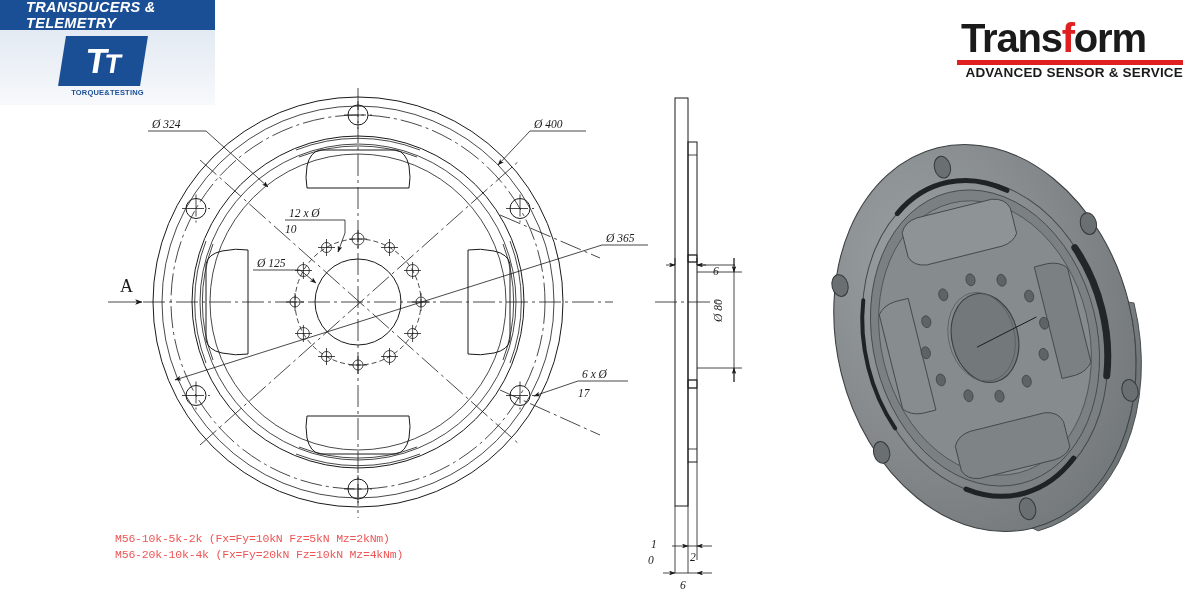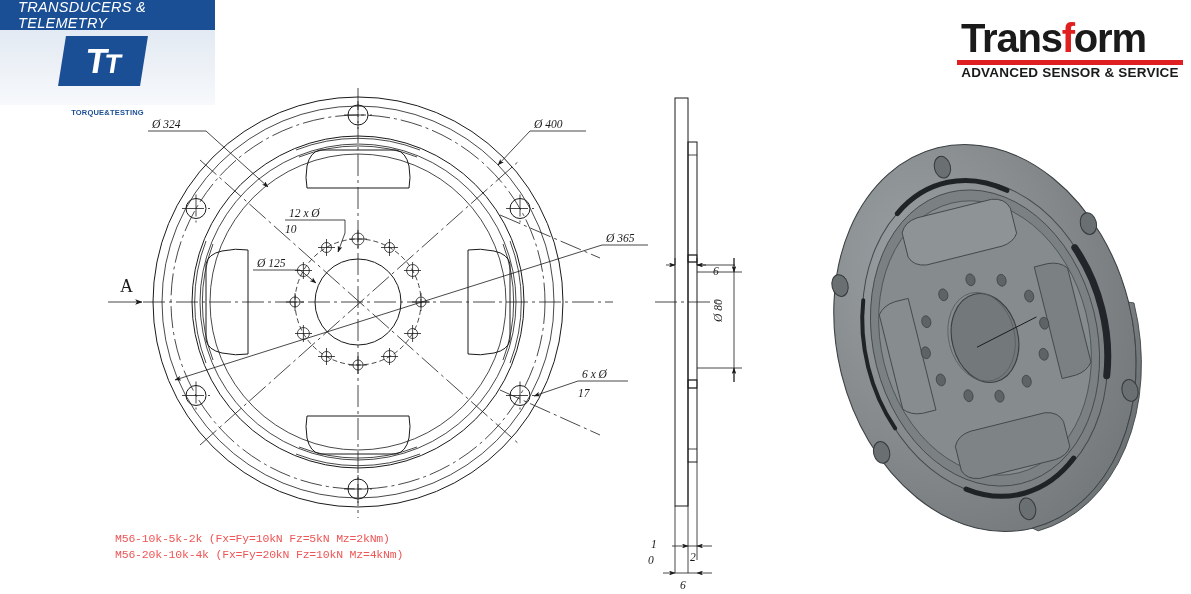--- a/index.html
+++ b/index.html
@@ -24,26 +24,26 @@
     height: 105px;
   }
   #tt-banner {
     position: absolute;
     left: 0; top: 0;
     width: 215px; height: 30px;
     background: #1b4f95;
     color: #ffffff;
     font-family: "Liberation Sans", sans-serif;
     font-style: italic;
-    font-weight: normal;
+    font-weight: bold;
     font-size: 14.5px;
     letter-spacing: 0.3px;
     display: flex;
     align-items: center;
-    padding-left: 18px;
+    padding-left: 26px;
     box-sizing: border-box;
   }
   #tt-logo-area {
     position: absolute;
     left: 0; top: 30px;
     width: 215px; height: 75px;
     background: linear-gradient(180deg,#e3eaf3 0%, #eef2f7 55%, #f7f9fc 100%);
   }
   #tt-mark {
     position: absolute;
@@ -71,21 +71,20 @@
   #tt-sub {
     position: absolute;
     left: 0; top: 58px;
     width: 215px;
     text-align: center;
     color: #1b4f95;
     font-family: "Liberation Sans", sans-serif;
     font-weight: bold;
     font-size: 7.5px;
     letter-spacing: 0.2px;
-    margin-top: 20px;
   }
 
   
   #tf-logo {
     position: absolute;
     right: 8px; top: 16px;
     width: 248px; height: 62px;
   }
   #tf-word {
     position: absolute;
@@ -101,21 +100,21 @@
   #tf-bar {
     position: absolute;
     left: 22px; top: 44px;
     width: 226px; height: 5px;
     background: #e02020;
   }
   #tf-tag {
     position: absolute;
     left: 22px; top: 49px;
     width: 226px;
-    text-align: center;
+    text-align: right;
     font-family: "Liberation Sans", sans-serif;
     font-weight: bold;
     font-size: 13.5px;
     letter-spacing: 0.2px;
     color: #1a1a1a;
   }
 
   
   svg.layer {
     position: absolute;

